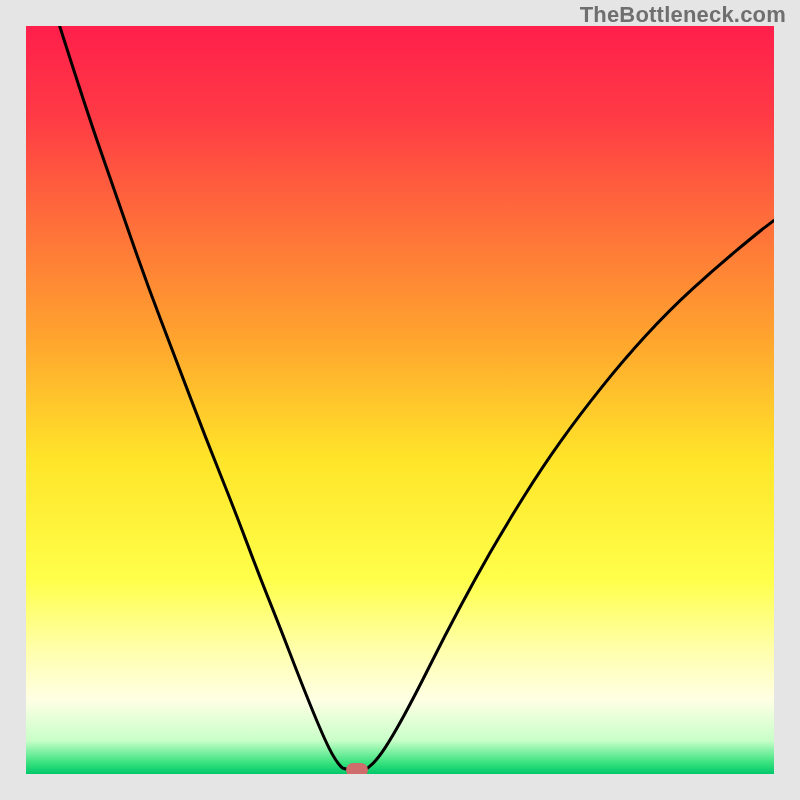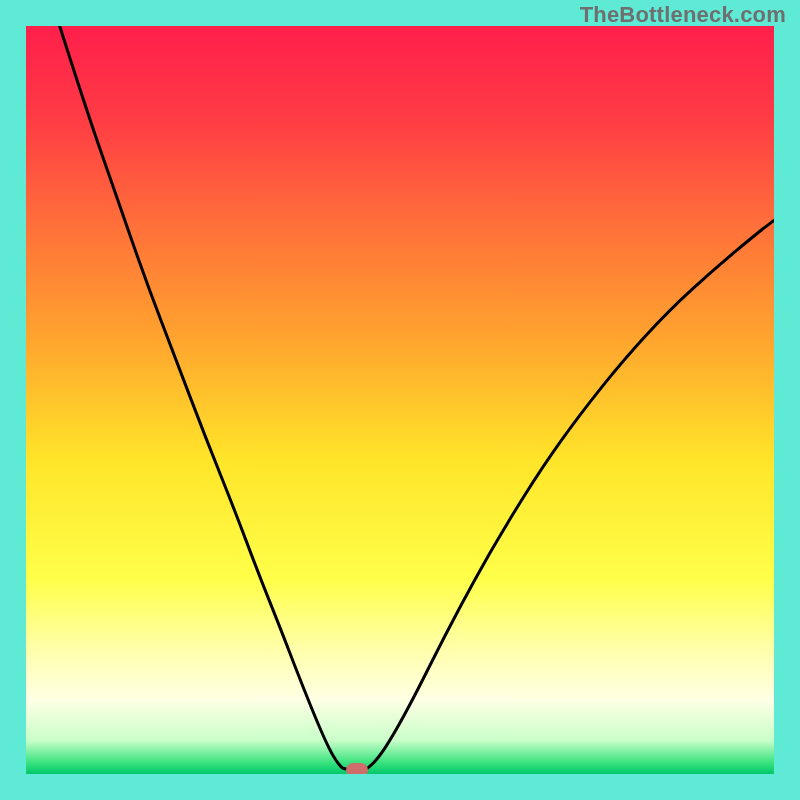--- a/index.html
+++ b/index.html
@@ -7,21 +7,21 @@
     padding: 0;
     width: 800px;
     height: 800px;
     background: #000;
     overflow: hidden;
     font-family: Arial, Helvetica, sans-serif;
   }
   .frame {
     position: absolute;
     inset: 0;
-    background: #5eead4;
+    background: #e5e5e5;
   }
   .plot-area {
     position: absolute;
     left: 26px;
     top: 26px;
     width: 748px;
     height: 748px;
     overflow: hidden;
   }
   .watermark {

